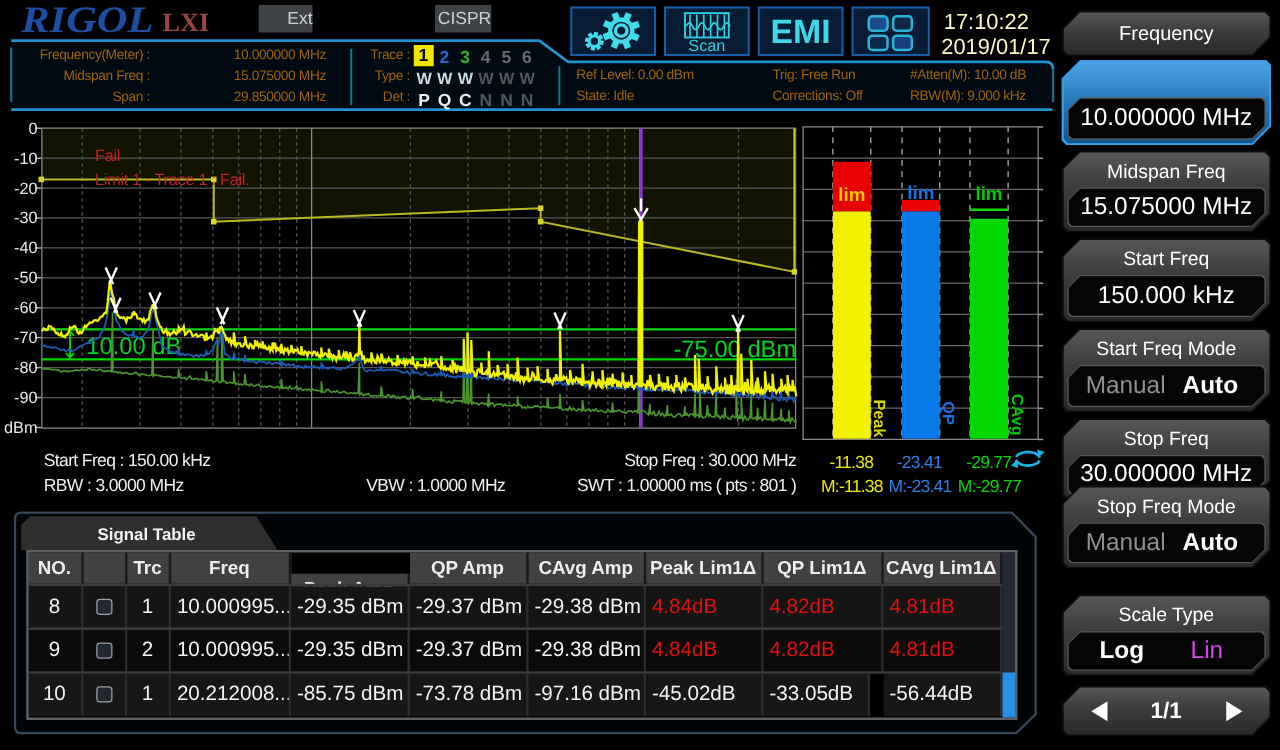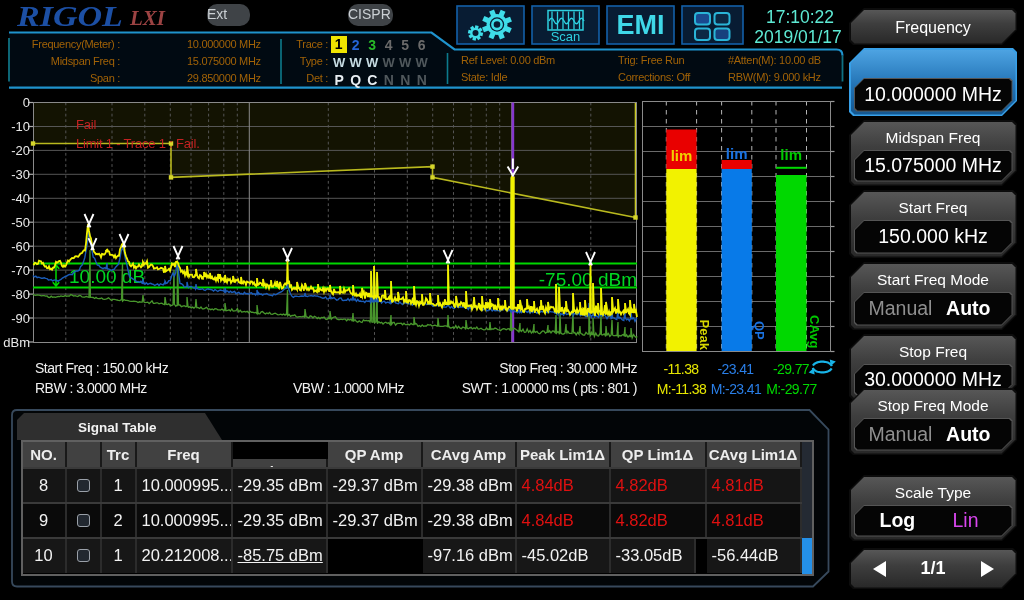--- a/index.html
+++ b/index.html
@@ -4,23 +4,23 @@
 *{margin:0;padding:0;box-sizing:border-box}
 html,body{width:1024px;height:600px;background:#000;overflow:hidden}
 body{font-family:"Liberation Sans",sans-serif;position:relative}
 .abs{position:absolute}
 #hdr{position:absolute;left:0;top:0}
 #plot{position:absolute;left:0;top:95px}
 .cy{color:#a16207;font-size:11px;white-space:nowrap;letter-spacing:-0.3px}
 .lab{width:110px;text-align:right}
 .tlab{width:88px;text-align:right}
 #logo{left:17px;top:0px;font-family:"Liberation Serif",serif;font-weight:bold;font-style:italic;font-size:34px;color:#1c4fa4;letter-spacing:0px;transform:scaleY(0.88);transform-origin:top left}
-#lxi{left:130px;top:6px;font-family:"Liberation Serif",serif;font-weight:bold;font-style:italic;font-size:21px;color:#9c4343}
-.gbtn{position:absolute;top:4px;height:22px;background:#3f4347;border-radius:10px;color:#cbd0d4;font-size:14px;text-align:left;line-height:21px}
-#time,#date{color:#5eead4;font-size:17.5px;width:90px;text-align:center}
+#lxi{left:130px;top:6px;font-family:"Liberation Serif",serif;font-weight:bold;font-size:21px;color:#9c4343}
+.gbtn{position:absolute;top:4px;height:22px;background:#3f4347;border-radius:0;color:#cbd0d4;font-size:14px;text-align:right;line-height:21px}
+#time,#date{color:#fef9c3;font-size:17.5px;width:90px;text-align:left}
 .tnum{display:inline-block;width:16.5px;text-align:center;font-size:14px;font-weight:bold;color:#6a6a6a}
 .tw{display:inline-block;width:16.5px;text-align:center;font-size:13px;font-weight:bold;color:#50585c}
 
 .sbtn{position:absolute;left:849px;width:168px;background:#0c0c0c;clip-path:polygon(15px 0,164px 0,168px 4px,168px calc(100% - 15px),153px 100%,4px 100%,0 calc(100% - 4px),0 15px)}
 .sbin{position:absolute;inset:1.5px;background:linear-gradient(#575757 0%,#3e3e3e 40%,#282828 100%);clip-path:polygon(14px 0,calc(100% - 4px) 0,100% 4px,100% calc(100% - 14px),calc(100% - 14px) 100%,4px 100%,0 calc(100% - 4px),0 14px)}
 .sel{background:#38a0e8}
 .sel>.sbin{background:linear-gradient(#4da3e2 0%,#2272b4 55%,#14568e 100%)}
 .slab{height:29px;line-height:31px;text-align:center;font-weight:normal;font-size:15.5px;color:#fff}
 .svalw{position:absolute;left:3px;right:3px;top:28px;bottom:3px;background:#555;clip-path:polygon(11px 0,calc(100% - 3px) 0,100% 3px,100% calc(100% - 11px),calc(100% - 11px) 100%,3px 100%,0 calc(100% - 3px),0 11px)}
 .sval{position:absolute;inset:1px;background:#050505;clip-path:polygon(10px 0,calc(100% - 3px) 0,100% 3px,100% calc(100% - 10px),calc(100% - 10px) 100%,3px 100%,0 calc(100% - 3px),0 10px);color:#fff;font-size:19.5px;text-align:center;display:flex;align-items:center;justify-content:center}
@@ -322,21 +322,22 @@
     <div class="abs cell" style="left:400px;top:62px;width:94px;background:#0a0a0a;">-29.38 dBm</div>
     <div class="abs cell red" style="left:494px;top:62px;width:94px;background:#0a0a0a;">4.84dB</div>
     <div class="abs cell red" style="left:588px;top:62px;width:96px;background:#0a0a0a;">4.82dB</div>
     <div class="abs cell red" style="left:684px;top:62px;width:95px;background:#0a0a0a;">4.81dB</div>
     <div class="abs cell cc" style="left:0px;top:97px;width:44px;background:#171717;">10</div>
     <div class="abs cell cc" style="left:44px;top:97px;width:35px;background:#171717;">
       <div class="chk"></div>
     </div>
     <div class="abs cell cc" style="left:79px;top:97px;width:35px;background:#171717;">1</div>
     <div class="abs cell" style="left:114px;top:97px;width:96px;background:#171717;">20.212008...</div>
-    <div class="abs cell" style="left:210px;top:97px;width:95px;background:#171717;text-decoration:underline;">-85.75 dBm</div>
+    <div class="abs cell" style="left:210px;top:97px;width:95px;background:#171717;">-85.75 dBm</div>
+    <div class="abs cell" style="left:305px;top:97px;width:95px;background:#171717;">-73.78 dBm</div>
     <div class="abs cell" style="left:400px;top:97px;width:94px;background:#171717;">-97.16 dBm</div>
     <div class="abs cell" style="left:494px;top:97px;width:94px;background:#171717;">-45.02dB</div>
     <div class="abs cell" style="left:588px;top:97px;width:85px;background:#171717;">-33.05dB</div>
     <div class="abs cell" style="left:684px;top:97px;width:95px;background:#171717;">-56.44dB</div>
     <div class="abs" style="left:0;top:25px;width:779px;height:2px;background:#3a3a3a"></div>
     <div class="abs" style="left:0;top:60px;width:779px;height:2px;background:#3a3a3a"></div>
     <div class="abs" style="left:0;top:95px;width:779px;height:2px;background:#3a3a3a"></div>
     <div class="abs" style="left:779px;top:0;width:10px;height:132px;background:#242a33"></div>
     <div class="abs" style="left:779px;top:96px;width:10px;height:36px;background:#2490e8"></div>
   </div>

